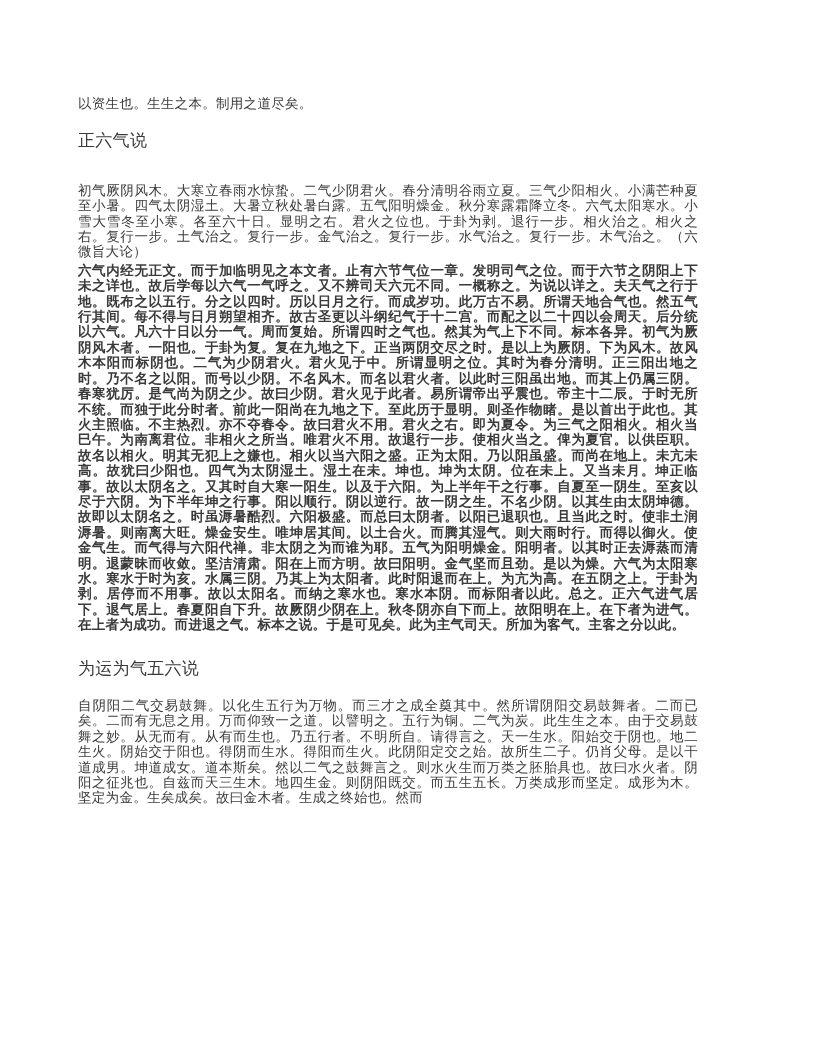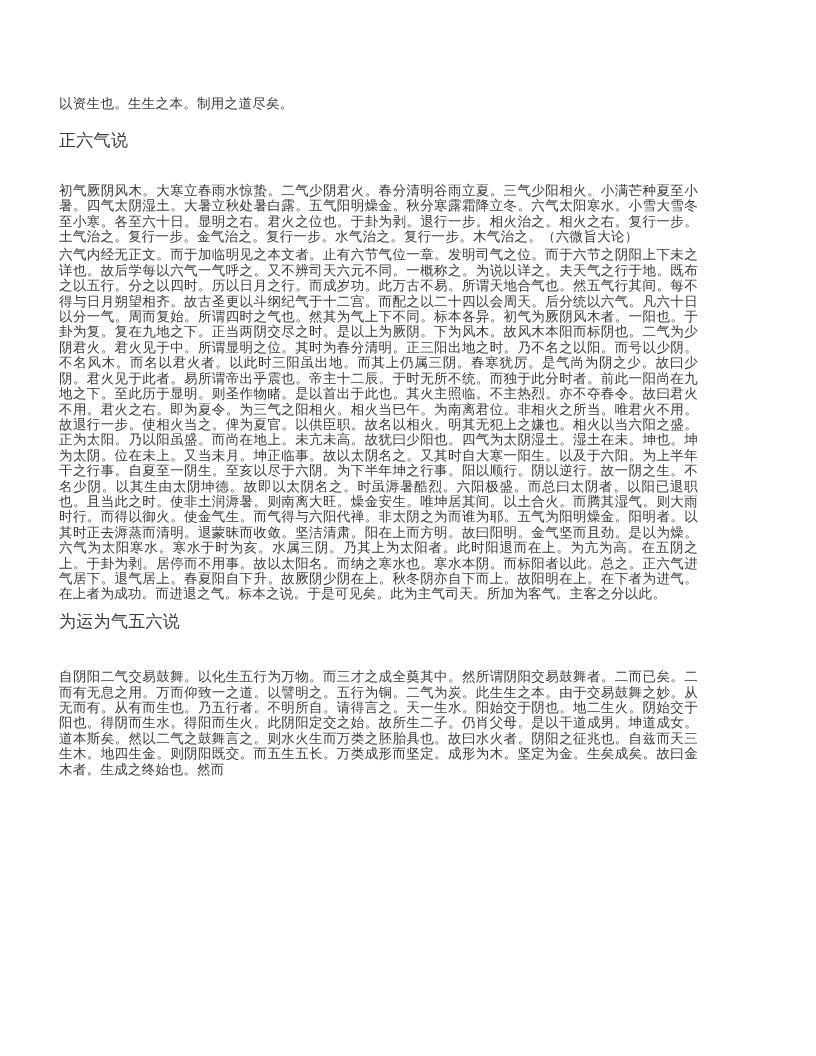--- a/index.html
+++ b/index.html
@@ -6,43 +6,43 @@
     margin: 0;
     padding: 0;
     background: #ffffff;
   }
   .page {
     position: relative;
     width: 816px;
     min-height: 1056px;
     box-sizing: border-box;
     background: #ffffff;
-    padding: 96px 118px 40px 59px;
+    padding: 96px 118px 40px 78px;
     color: #3a3a3a;
     font-family: "Liberation Serif", "DejaVu Serif", serif;
     font-size: 13.5px;
     line-height: 15.4px;
   }
   .body-text {
     margin: 0;
     text-align: justify;
     letter-spacing: 0.3px;
     word-break: break-all;
   }
   .heading {
     margin: 0;
     font-size: 17px;
     font-weight: normal;
     letter-spacing: 0.3px;
   }
   .gap-before-h1 { margin-top: 22px; }
   .gap-after-heading { margin-top: 34px; }
-  .gap-small { margin-top: 3px; }
-  .gap-before-h2 { margin-top: 12px; }
-  .gap-after-heading-2 { margin-top: 40px; }
+  .gap-small { margin-top: 3px; font-weight: bold; }
+  .gap-before-h2 { margin-top: 28px; }
+  .gap-after-heading-2 { margin-top: 22px; }
 </style>
 </head>
 <body>
 
 <div class="page">
 
   <p class="body-text">以资生也。生生之本。制用之道尽矣。</p>
 
   <p class="heading gap-before-h1">正六气说</p>
 

